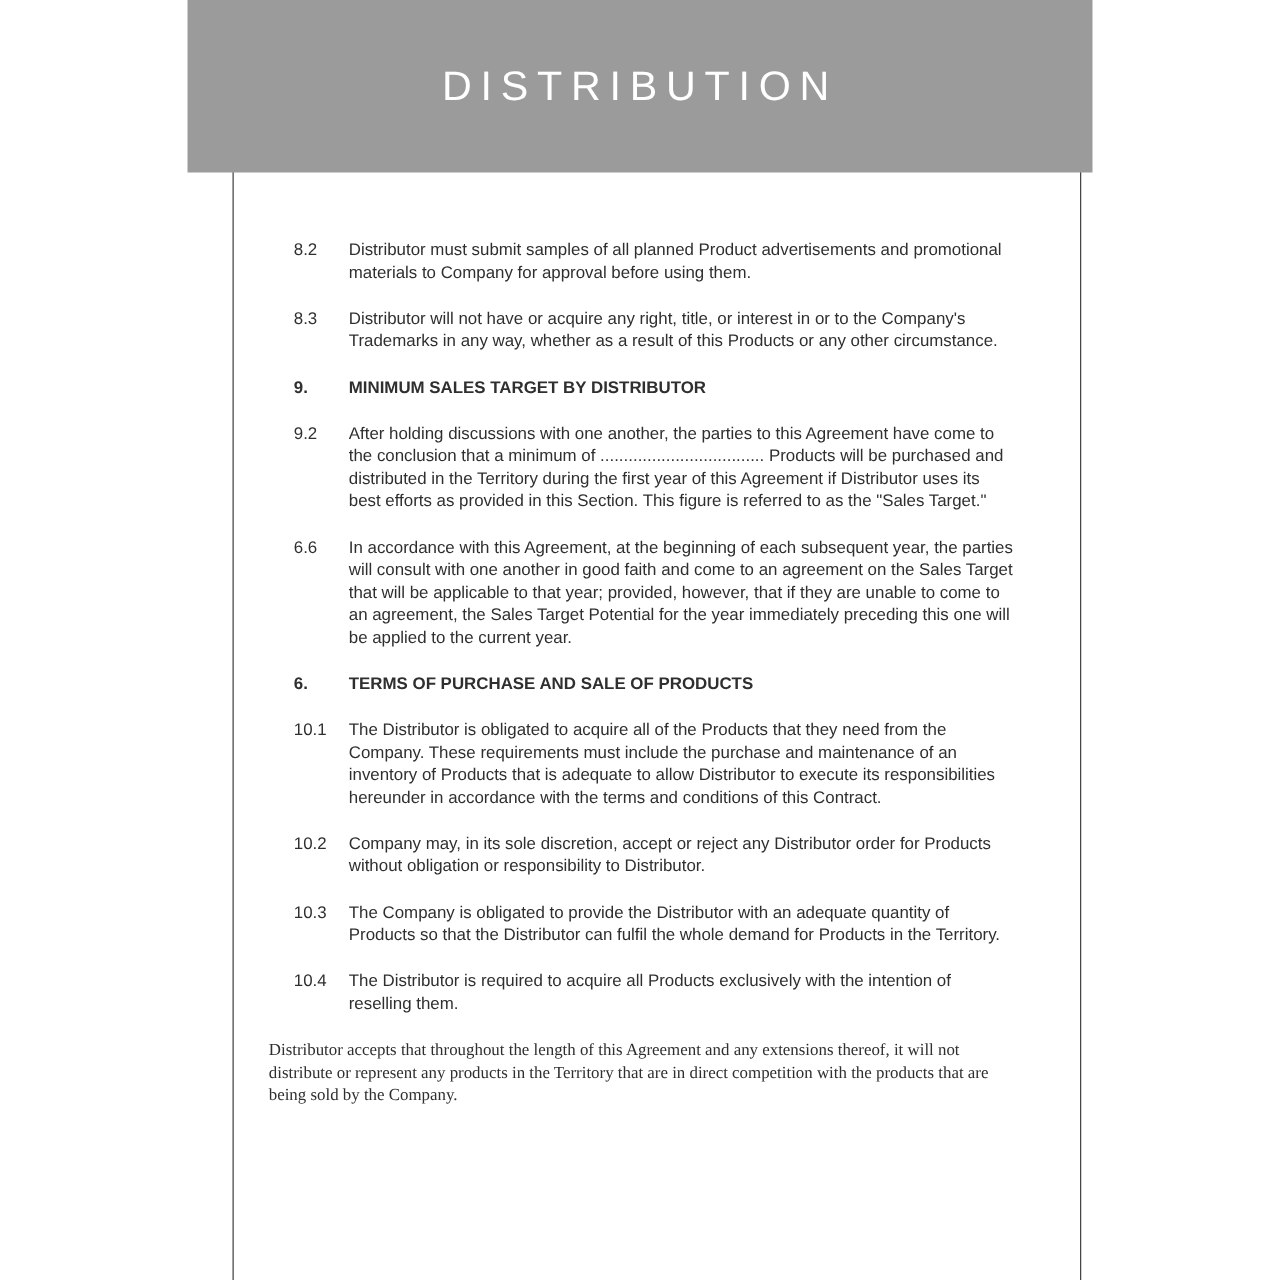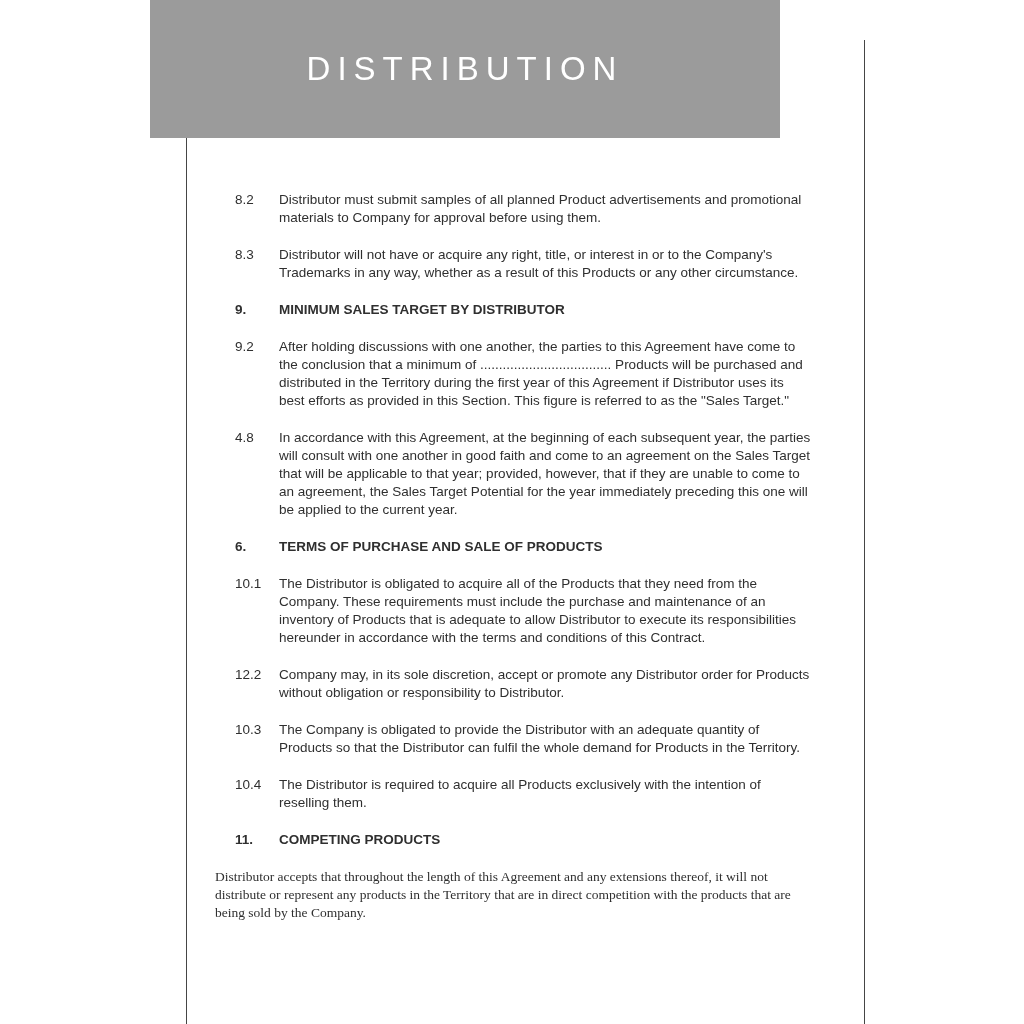--- a/index.html
+++ b/index.html
@@ -21,21 +21,21 @@
     border-left: 1px solid #454545;
     border-right: 1px solid #454545;
     background: #ffffff;
     z-index: 1;
     margin-top: 40px;
   }
   .header-band {
     position: absolute;
     left: 150px;
     top: 0;
-    width: 630px;
+    width: 724px;
     height: 138px;
     z-index: 2;
     display: flex;
     flex-direction: column;
     justify-content: center;
     align-items: center;
   }
   .header-title {
     font-size: 33px;
     font-weight: 300;
@@ -84,46 +84,42 @@
   </div>
         <div class="heading">
     <span class="num">9.</span>
     <span class="txt">MINIMUM SALES TARGET BY DISTRIBUTOR</span>
   </div>
         <div class="clause">
     <span class="num">9.2</span>
     <span class="txt">After holding discussions with one another, the parties to this Agreement have come to the conclusion that a minimum of ................................... Products will be purchased and distributed in the Territory during the first year of this Agreement if Distributor uses its best efforts as provided in this Section. This figure is referred to as the "Sales Target."</span>
   </div>
         <div class="clause">
-    <span class="num">4.8</span>
+    <span class="num">6.6</span>
     <span class="txt">In accordance with this Agreement, at the beginning of each subsequent year, the parties will consult with one another in good faith and come to an agreement on the Sales Target that will be applicable to that year; provided, however, that if they are unable to come to an agreement, the Sales Target Potential for the year immediately preceding this one will be applied to the current year.</span>
   </div>
         <div class="heading">
     <span class="num">6.</span>
     <span class="txt">TERMS OF PURCHASE AND SALE OF PRODUCTS</span>
   </div>
         <div class="clause">
     <span class="num">10.1</span>
     <span class="txt">The Distributor is obligated to acquire all of the Products that they need from the Company. These requirements must include the purchase and maintenance of an inventory of Products that is adequate to allow Distributor to execute its responsibilities hereunder in accordance with the terms and conditions of this Contract.</span>
   </div>
         <div class="clause">
-    <span class="num">12.2</span>
-    <span class="txt">Company may, in its sole discretion, accept or promote any Distributor order for Products without obligation or responsibility to Distributor.</span>
+    <span class="num">10.2</span>
+    <span class="txt">Company may, in its sole discretion, accept or reject any Distributor order for Products without obligation or responsibility to Distributor.</span>
   </div>
         <div class="clause">
     <span class="num">10.3</span>
     <span class="txt">The Company is obligated to provide the Distributor with an adequate quantity of Products so that the Distributor can fulfil the whole demand for Products in the Territory.</span>
   </div>
         <div class="clause">
     <span class="num">10.4</span>
     <span class="txt">The Distributor is required to acquire all Products exclusively with the intention of reselling them.</span>
-  </div>
-        <div class="heading">
-    <span class="num">11.</span>
-    <span class="txt">COMPETING PRODUCTS</span>
   </div>
         <div class="paragraph">
     <span>Distributor accepts that throughout the length of this Agreement and any extensions thereof, it will not distribute or represent any products in the Territory that are in direct competition with the products that are being sold by the Company.</span>
   </div>
       </div>
   </div>
 
   <div class="header-band" style="background: rgb(155, 155, 155); color: rgb(255, 255, 255);">
     <div class="header-title">DISTRIBUTION</div>
   </div>

